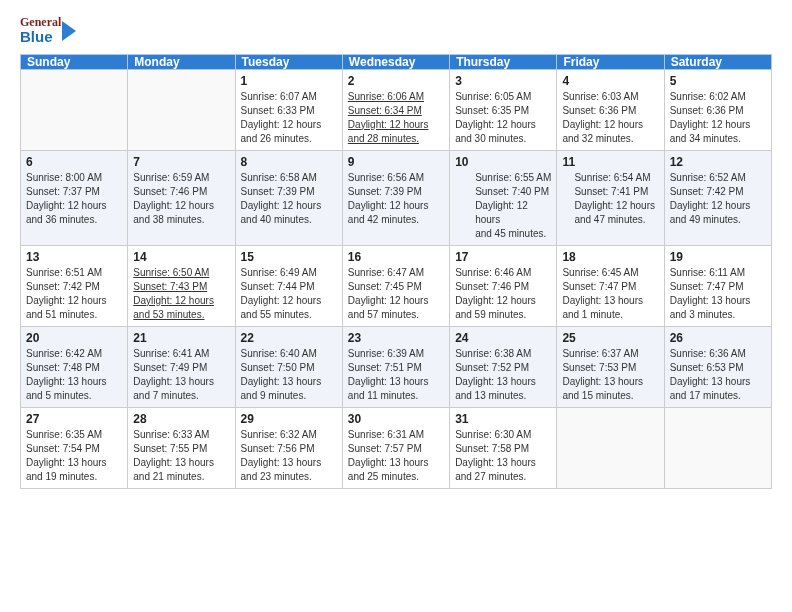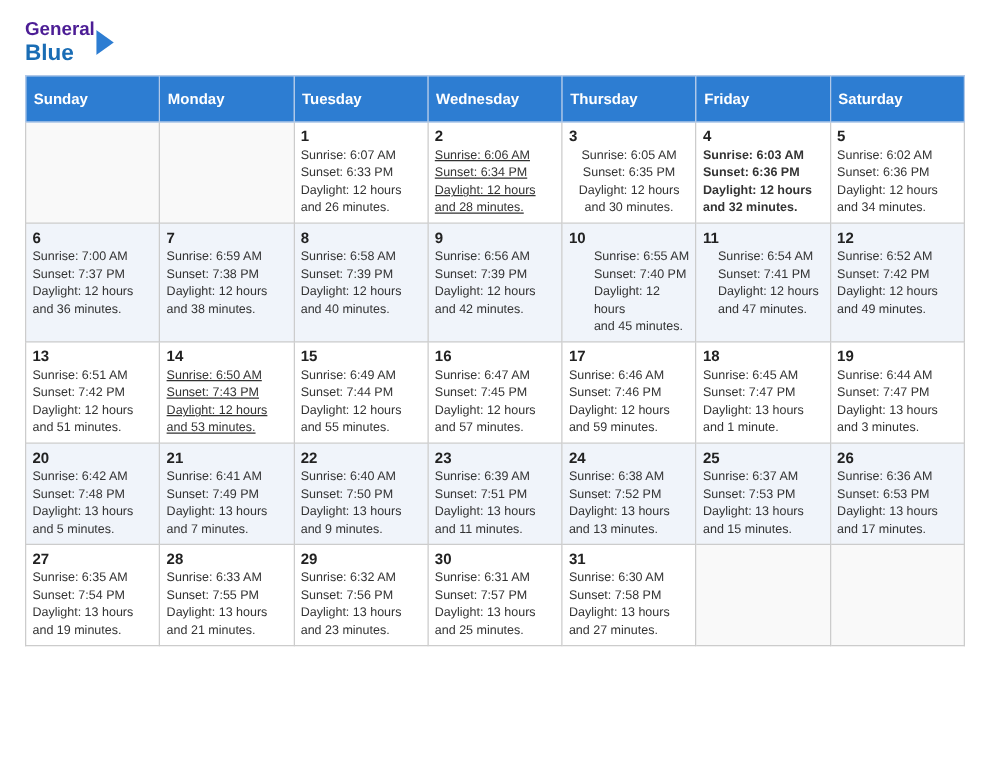--- a/index.html
+++ b/index.html
@@ -39,21 +39,21 @@
       width: 100%;
       border-collapse: collapse;
       margin-top: 6px;
     }
     .calendar th {
       background-color: #2d7dd2;
       color: #fff;
       font-size: 12px;
       font-weight: bold;
       text-align: left;
-      padding: 11px 6px;
+      padding: 0 6px;
       border: 1px solid #b0c8e8;
     }
     .calendar td {
       vertical-align: top;
       border: 1px solid #ccc;
       padding: 4px 5px;
       width: 107px;
       min-height: 80px;
       font-size: 10px;
       color: #333;
@@ -83,22 +83,22 @@
       background: #f0f4fa;
     }
   </style>
 </head>
 <body>
 
 <div class="header">
   <div class="logo">
   <div style="display:flex;align-items:center;">
     <div style="line-height:1.1;">
-      <div style="font-size:15px;font-weight:bold;color:#4c1d95;">General</div>
-      <div style="font-size:18px;font-weight:bold;color:#1a6db5;">Blue</div>
+      <div style="font-size:12px;font-weight:bold;color:#7f1d1d;font-family:Liberation Serif, serif;">General</div>
+      <div style="font-size:15px;font-weight:bold;color:#1a6db5;">Blue</div>
     </div>
     <svg width="20" height="28" viewBox="0 0 20 28" style="margin-left:1px;">
       <polygon points="0,4 14,14 0,24" fill="#2d7dd2"></polygon>
     </svg>
   </div>
 </div>
   <div class="title-block">
     <div class="month-title"></div>
     <div class="location"></div>
   </div>
@@ -129,52 +129,52 @@
         </td>
         <td>
           <div class="day-number">2</div>
           <div class="day-info" style="white-space: pre-line; text-decoration: underline;">Sunrise: 6:06 AM
 Sunset: 6:34 PM
 Daylight: 12 hours
 and 28 minutes.</div>
         </td>
         <td>
           <div class="day-number">3</div>
-          <div class="day-info" style="white-space: pre-line; text-align: center;">Sunrise: 6:05 AM
+          <div class="day-info" style="white-space: pre-line;">Sunrise: 6:05 AM
 Sunset: 6:35 PM
 Daylight: 12 hours
 and 30 minutes.</div>
         </td>
         <td>
           <div class="day-number">4</div>
-          <div class="day-info" style="white-space: pre-line; font-weight: bold;">Sunrise: 6:03 AM
+          <div class="day-info" style="white-space: pre-line;">Sunrise: 6:03 AM
 Sunset: 6:36 PM
 Daylight: 12 hours
 and 32 minutes.</div>
         </td>
         <td>
           <div class="day-number">5</div>
           <div class="day-info" style="white-space: pre-line;">Sunrise: 6:02 AM
 Sunset: 6:36 PM
 Daylight: 12 hours
 and 34 minutes.</div>
         </td>
       </tr>
       <tr>
         <td>
           <div class="day-number">6</div>
-          <div class="day-info" style="white-space: pre-line;">Sunrise: 7:00 AM
+          <div class="day-info" style="white-space: pre-line;">Sunrise: 8:00 AM
 Sunset: 7:37 PM
 Daylight: 12 hours
 and 36 minutes.</div>
         </td>
         <td>
           <div class="day-number">7</div>
           <div class="day-info" style="white-space: pre-line;">Sunrise: 6:59 AM
-Sunset: 7:38 PM
+Sunset: 7:46 PM
 Daylight: 12 hours
 and 38 minutes.</div>
         </td>
         <td>
           <div class="day-number">8</div>
           <div class="day-info" style="white-space: pre-line;">Sunrise: 6:58 AM
 Sunset: 7:39 PM
 Daylight: 12 hours
 and 40 minutes.</div>
         </td>
@@ -245,21 +245,21 @@
         </td>
         <td>
           <div class="day-number">18</div>
           <div class="day-info" style="white-space: pre-line;">Sunrise: 6:45 AM
 Sunset: 7:47 PM
 Daylight: 13 hours
 and 1 minute.</div>
         </td>
         <td>
           <div class="day-number">19</div>
-          <div class="day-info" style="white-space: pre-line;">Sunrise: 6:44 AM
+          <div class="day-info" style="white-space: pre-line;">Sunrise: 6:11 AM
 Sunset: 7:47 PM
 Daylight: 13 hours
 and 3 minutes.</div>
         </td>
       </tr>
       <tr>
         <td>
           <div class="day-number">20</div>
           <div class="day-info" style="white-space: pre-line;">Sunrise: 6:42 AM
 Sunset: 7:48 PM

